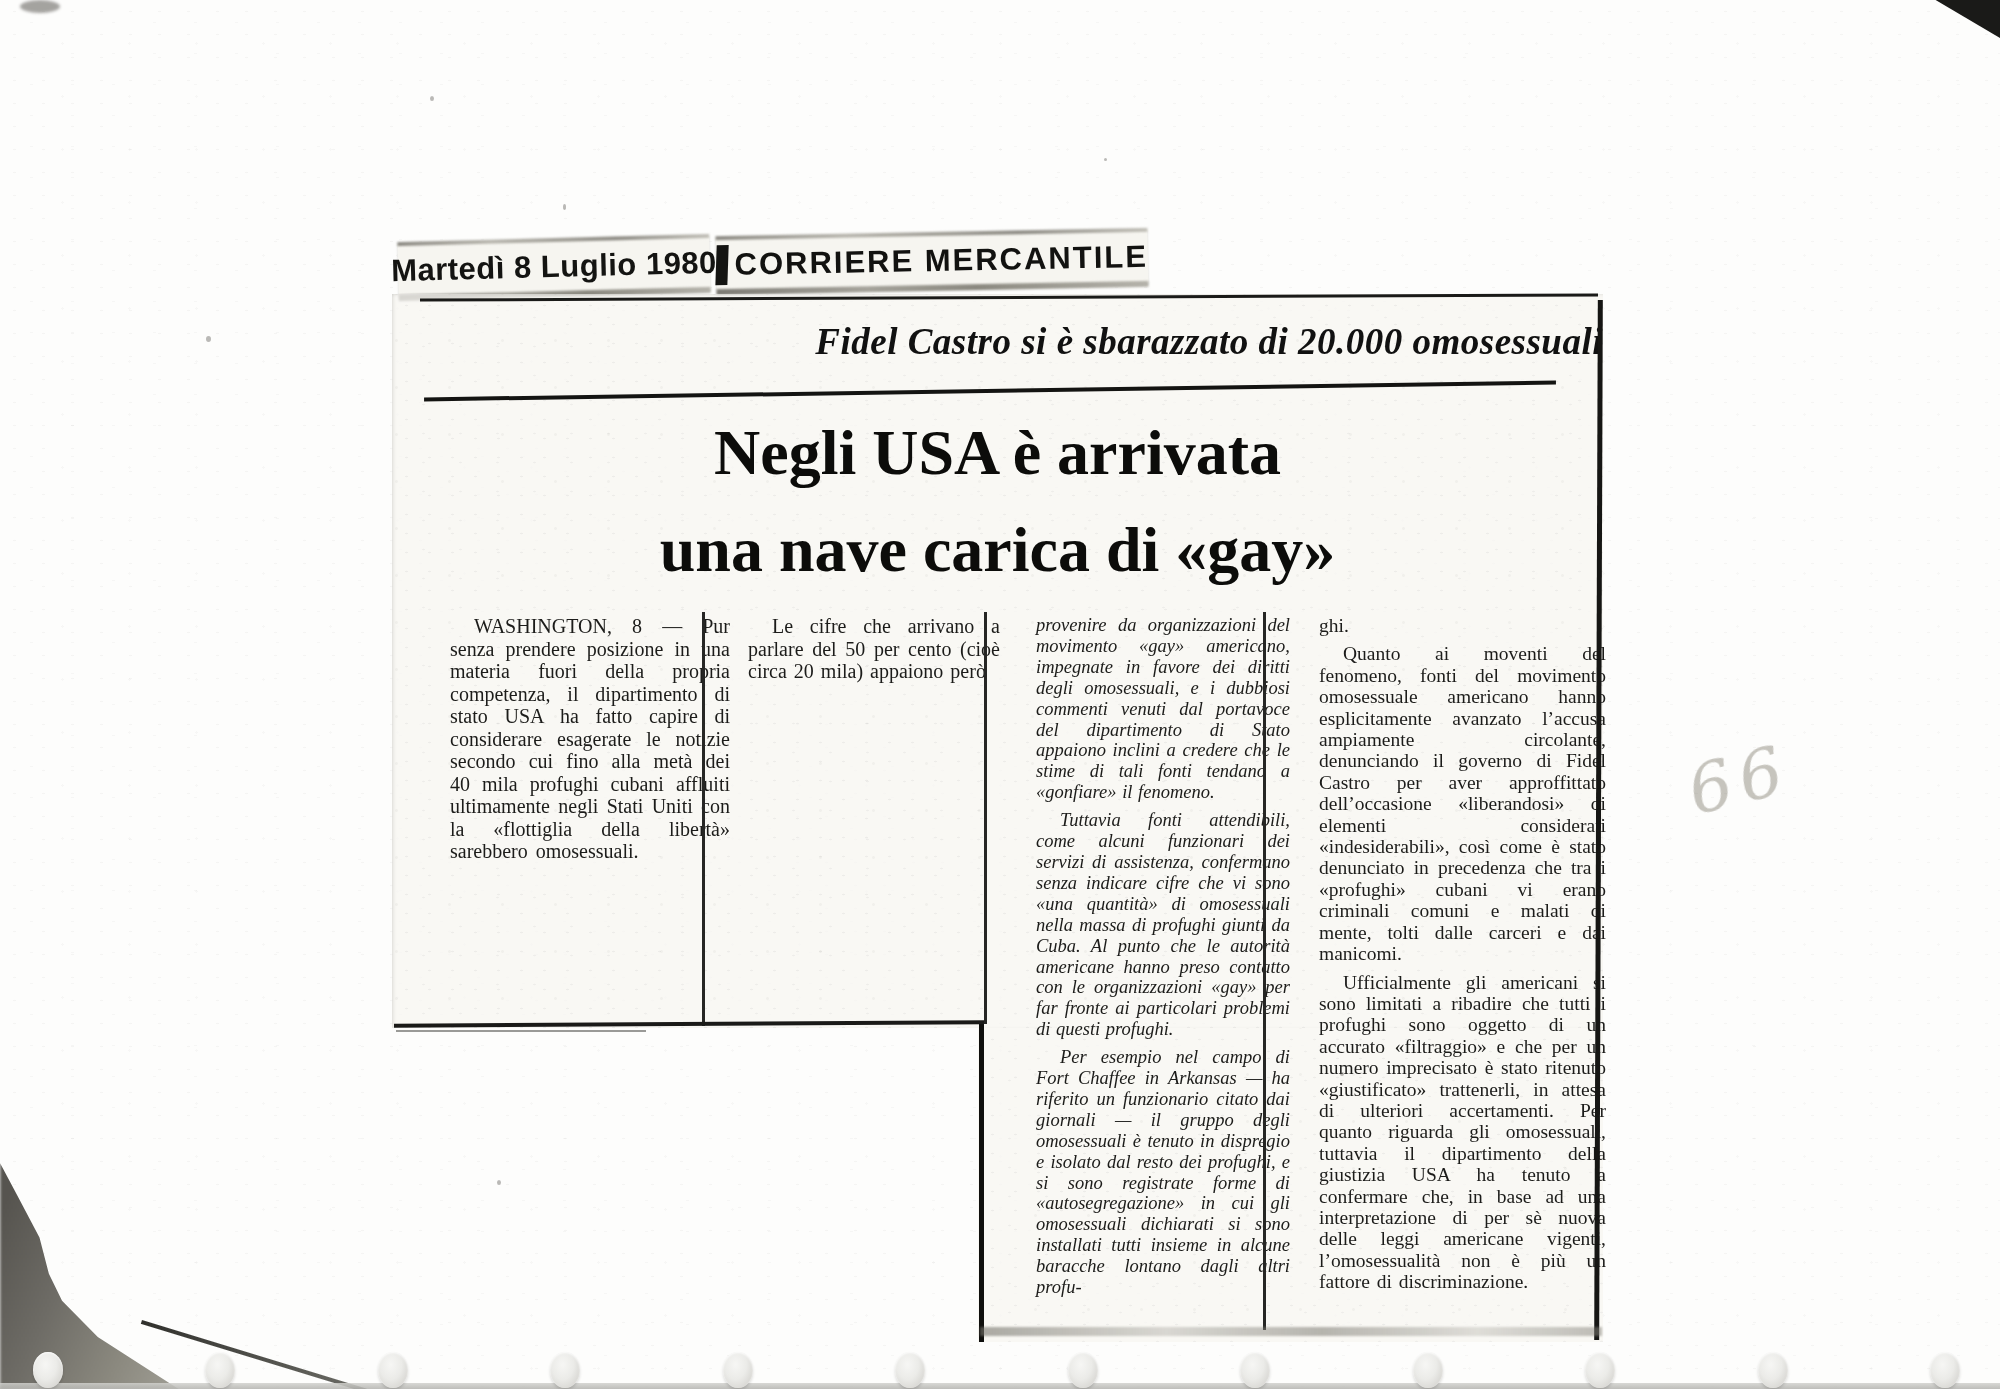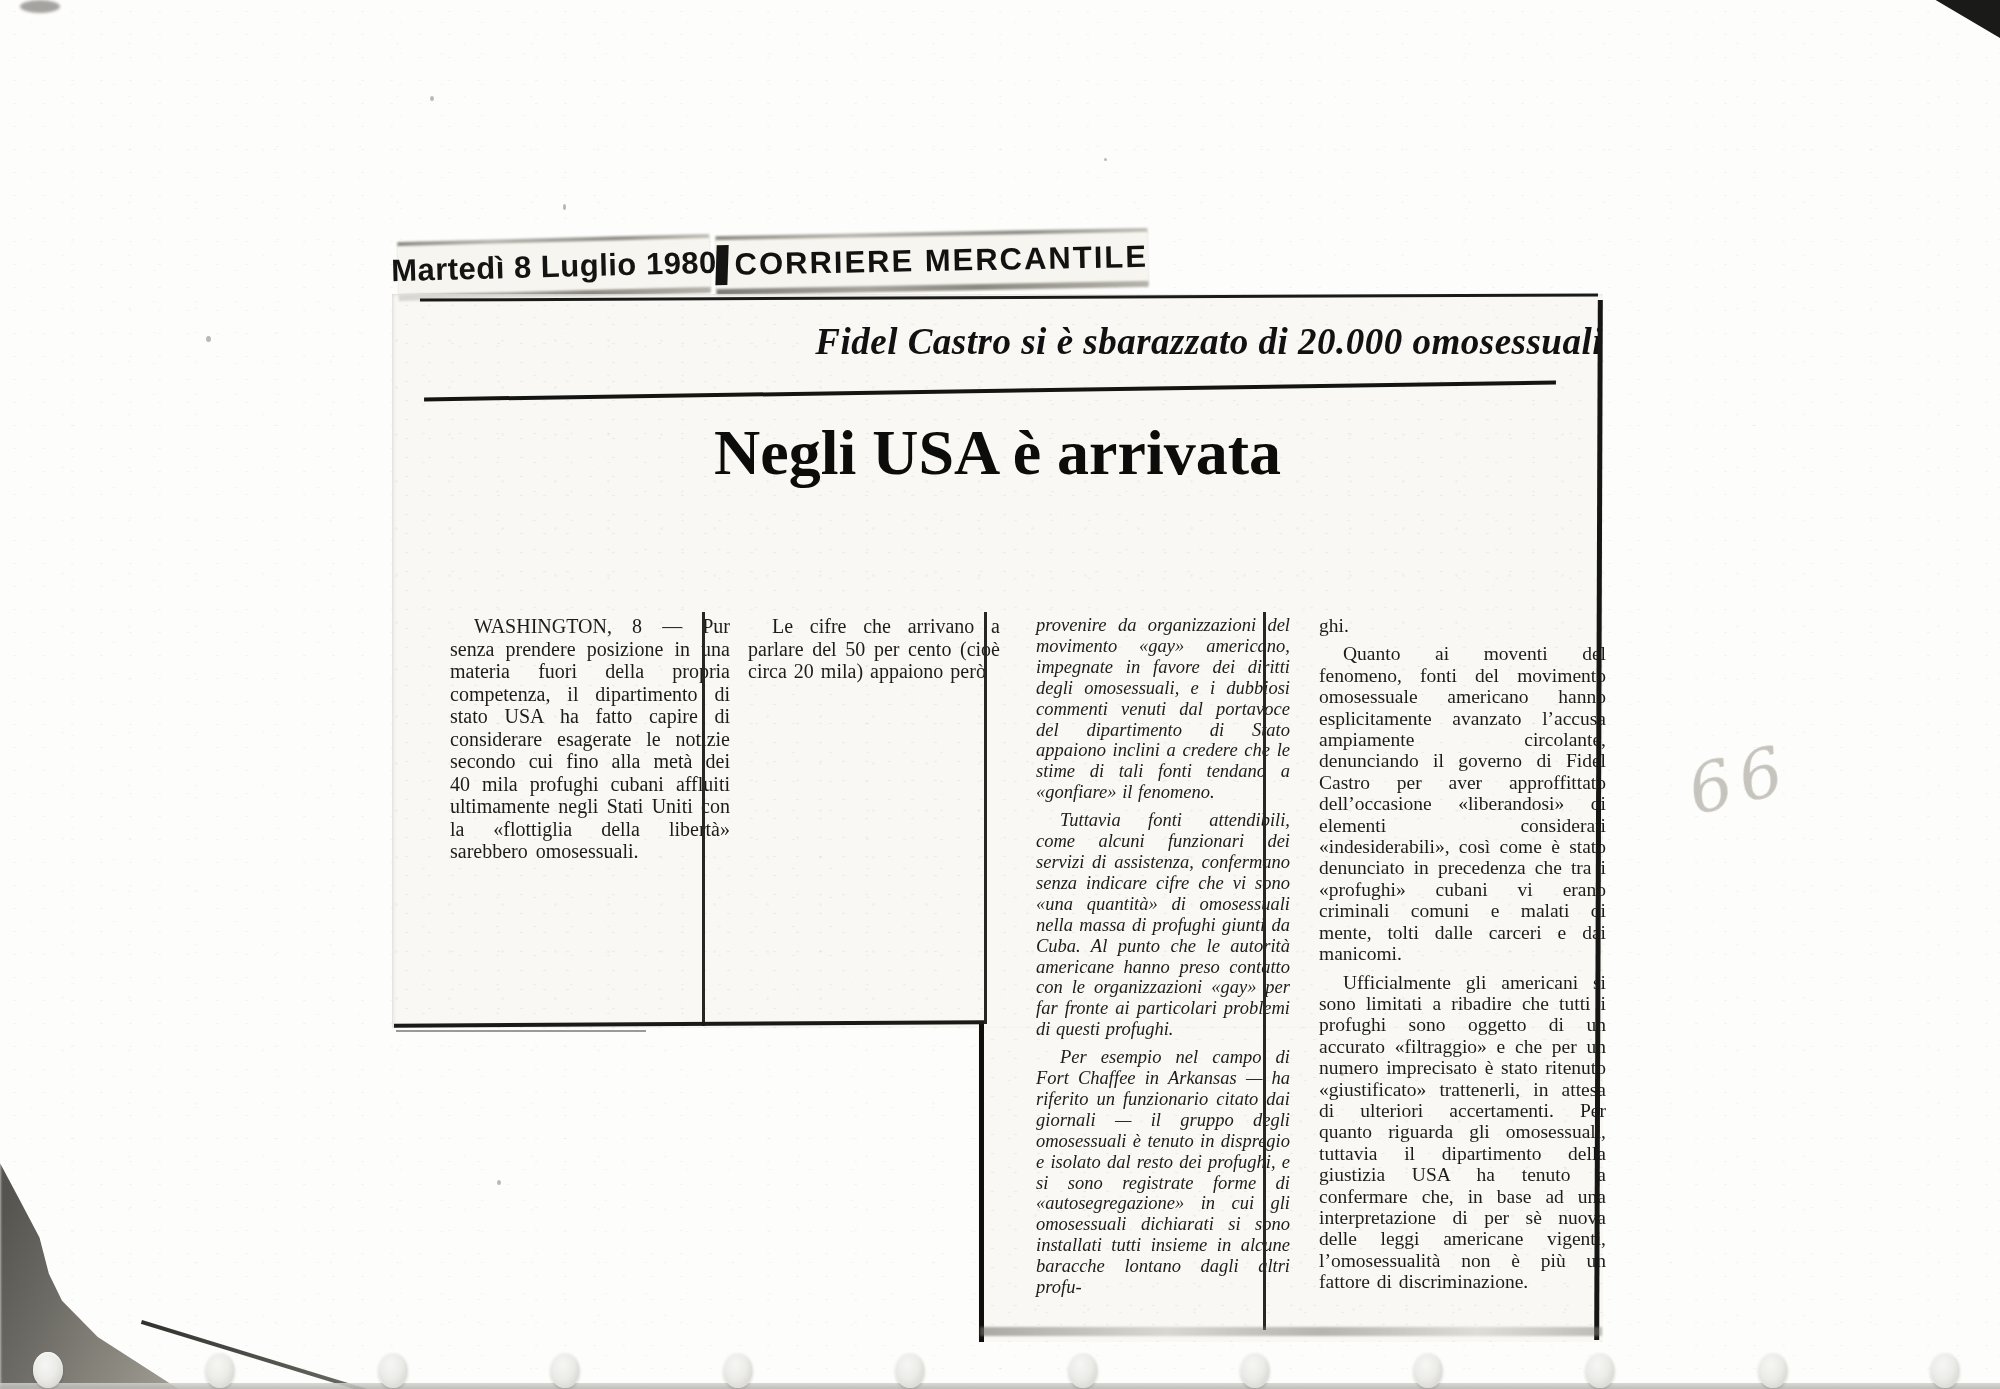--- a/index.html
+++ b/index.html
@@ -114,20 +114,21 @@
 
   <div class="clip-upper"></div>
   <div class="clip-lower"></div>
 
   <div class="rule rule-top"></div>
   <div class="kicker">Fidel Castro si è sbarazzato di 20.000 omosessuali</div>
   <div class="rule rule-kicker"></div>
 
   <div class="headline">
     <div>Negli USA è arrivata</div>
+    <div>una nave carica di «gay»</div>
   </div>
 
   <div class="col c1">
     <p class="para">WASHINGTON, 8 — Pur senza prendere posizione in una materia fuori della propria competenza, il dipartimento di stato USA ha fatto capire di considerare esagerate le notizie secondo cui fino alla metà dei 40 mila profughi cubani affluiti ultimamente negli Stati Uniti con la «flottiglia della libertà» sarebbero omosessuali.</p>
   </div>
   <div class="col c2">
     <p class="para">Le cifre che arrivano a parlare del 50 per cento (cioè circa 20 mila) appaiono però</p>
   </div>
   <div class="col c3">
     <p class="para cont">provenire da organizzazioni del movimento «gay» americano, impegnate in favore dei diritti degli omosessuali, e i dubbiosi commenti venuti dal portavoce del dipartimento di Stato appaiono inclini a credere che le stime di tali fonti tendano a «gonfiare» il fenomeno.</p>

